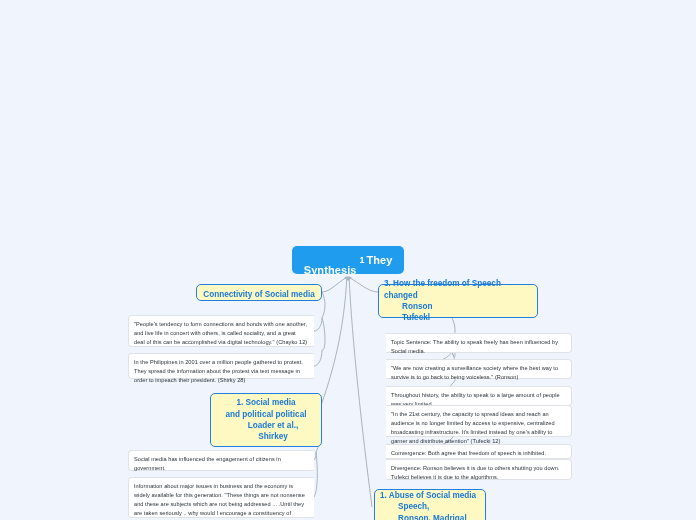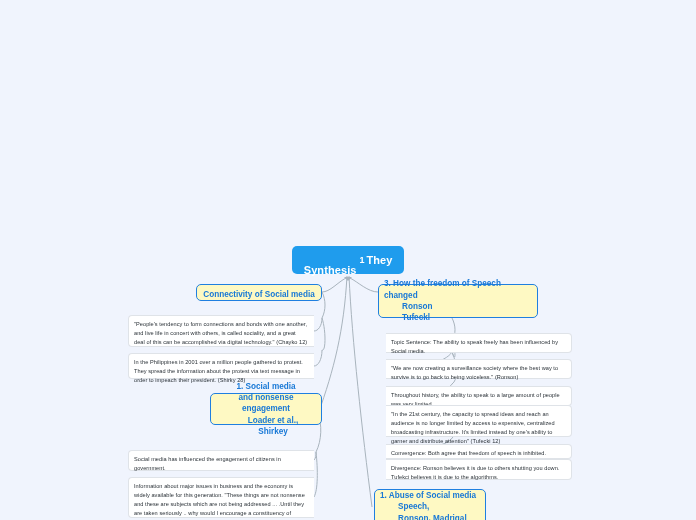--- a/index.html
+++ b/index.html
@@ -86,21 +86,21 @@
     width: 126px;
     height: 17px;
     justify-content: flex-end;
     text-align: center;
     padding: 0 5px;
   }
   #node-social-political {
     left: 210px;
     top: 393px;
     width: 112px;
-    height: 32px;
+    height: 54px;
     text-align: center;
     padding: 2px 4px;
   }
   #node-social-political .l1 { }
   #node-social-political .l2 { }
   #node-social-political .l3 { padding-left: 14px; text-align: center; }
   #node-social-political .l4 { padding-left: 14px; }
 
   #node-freedom {
     left: 378px;
@@ -217,21 +217,21 @@
   <div class="leaf left-side" id="leaf-chayko">
     <p>"People's tendency to form connections and bonds with one another, and live life in concert with others, is called sociality, and a great deal of this can be accomplished via digital technology." (Chayko 12)</p>
   </div>
 
   <div class="leaf left-side" id="leaf-shirky">
     <p>In the Philippines in 2001 over a million people gathered to protest. They spread the information about the protest via text message in order to impeach their president. (Shirky 28)</p>
   </div>
 
   <div class="branch-node" id="node-social-political">
     <span class="l1">1. Social media</span>
-    <span class="l2">and nonsense engagement</span>
+    <span class="l2">and political political</span>
     <span class="l3">Loader et al.,</span>
     <span class="l4">Shirkey</span>
   </div>
 
   <div class="leaf left-side" id="leaf-engagement">
     <p>Social media has influenced the engagement of citizens in government.</p>
   </div>
 
   <div class="leaf left-side" id="leaf-loader">
     <p>Information about major issues in business and the economy is widely available for this generation. "These things are not nonsense and these are subjects which are not being addressed ... .Until they are taken seriously .. why would I encourage a constituency of young people who are indifferent to vote?" (Loader et al. 144)</p>

